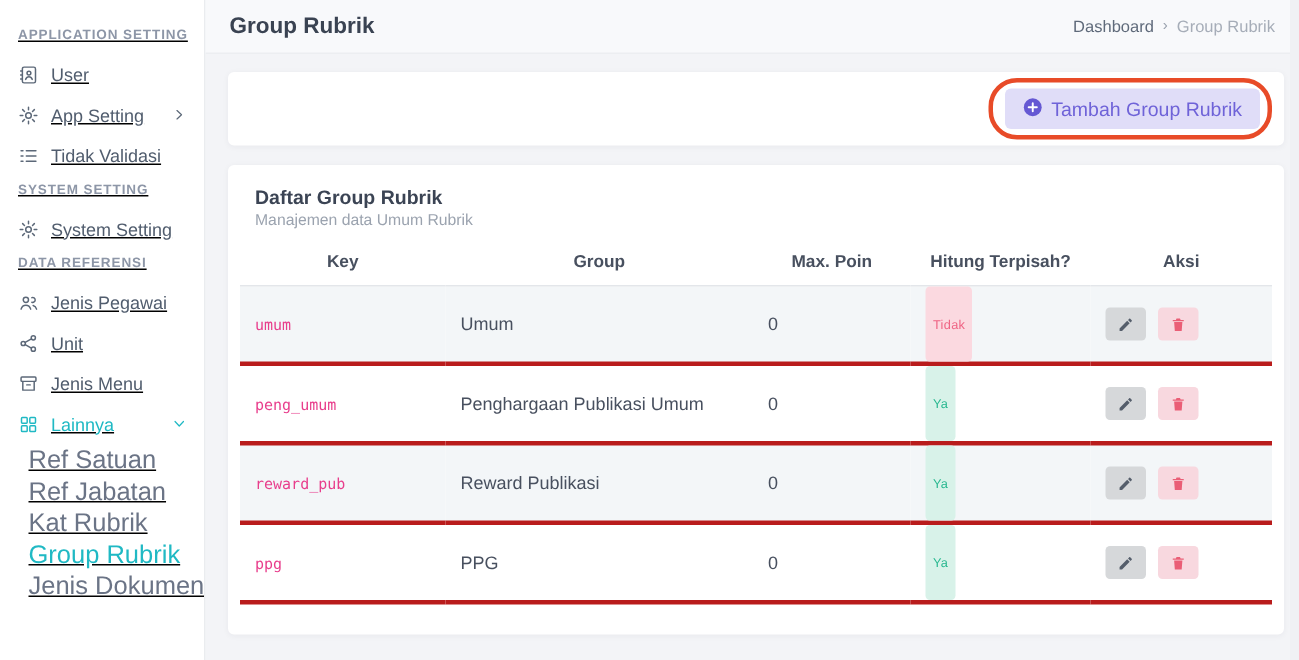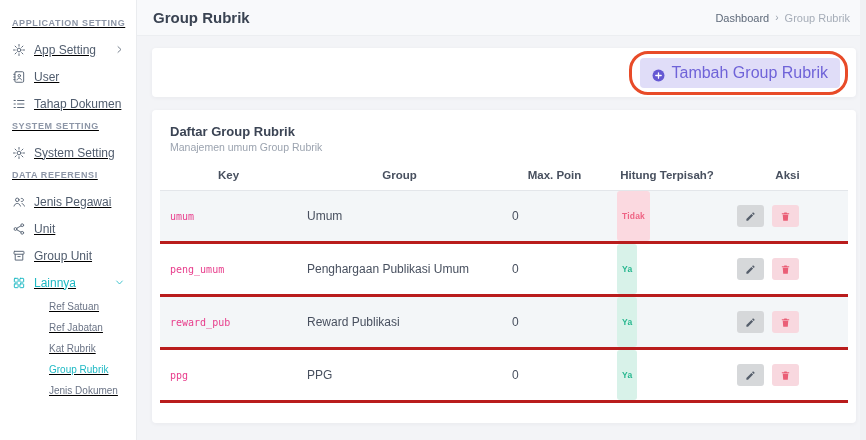--- a/index.html
+++ b/index.html
@@ -10,98 +10,98 @@
   
   .sidebar { width:137px; flex-shrink:0; background:#fff; border-right:1px solid #eaecef; padding-top:17px; overflow:hidden;text-decoration:underline; }
   .side-label { font-size:9px; font-weight:bold; color:#8d96a7; letter-spacing:.6px; padding:0 12px; margin:3px 0 6px; height:13px; line-height:13px; white-space:nowrap; }
   .side-label:first-child { margin-top:0; }
   .nav-item { height:27px; display:flex; align-items:center; gap:7px; padding:0 12px; font-size:12px; color:#515d6e; cursor:pointer; white-space:nowrap; }
   .nav-item .icon { width:15px; display:flex; align-items:center; color:#5c6878; flex-shrink:0; }
   .icon svg { width:14px; height:14px; fill:none; stroke:currentColor; stroke-width:1.7; stroke-linecap:round; stroke-linejoin:round; }
   .chev { margin-left:auto; color:#5c6878; display:flex; }
   .chev svg { width:9px; height:9px; fill:none; stroke:currentColor; stroke-width:2.2; stroke-linecap:round; stroke-linejoin:round; }
   .nav-item.active, .nav-item.active .icon, .nav-item.active .chev { color:var(--accent-teal,#20b9c4); }
-  .sub-item { height:21px; display:flex; align-items:center; padding-left:49px; font-size:10px; color:#6b7486; cursor:pointer; white-space:nowrap; }
+  .sub-item { height:21px; display:flex; align-items:center; padding-left:19px; font-size:17px; color:#6b7486; cursor:pointer; white-space:nowrap; }
   .sub-item.active { color:var(--accent-teal,#20b9c4); }
 
   
   .main { flex:1; min-width:0; display:flex; flex-direction:column; }
   .topbar { height:36px; flex-shrink:0; background:#f8f9fb; border-bottom:1px solid #eceef1; display:flex; align-items:center; padding:0 16px; }
   .page-title { font-size:15px; font-weight:bold; color:#3a4352; }
   .crumb { margin-left:auto; display:flex; align-items:flex-start; gap:6px; font-size:11px; }
   .crumb-home { color:#5f6a7a; cursor:pointer; }
   .crumb-sep { color:#9aa2ae; font-size:10px; }
   .crumb-cur { color:#a6adb8; }
 
   .content { padding:12px 10px 0 15px; }
   .card { background:#fff; border-radius:4px; box-shadow:0 1px 4px rgba(30,40,60,.05); }
 
   .toolbar-card { height:49px; display:flex; align-items:center; justify-content:flex-end; padding:0 16px; }
   .btn-wrap { position:relative; display:inline-flex; }
-  .add-btn { display:inline-flex; align-items:flex-end; gap:6px; background:var(--button-purple-bg,#e0ddf8); color:var(--button-purple-text,#6f63d8); border:none; border-radius:4px; padding:6px 12px; font-size:16px; font-family:inherit; cursor:pointer; white-space:nowrap; }
+  .add-btn { display:inline-flex; align-items:flex-start; gap:6px; background:var(--button-purple-bg,#e0ddf8); color:var(--button-purple-text,#6f63d8); border:none; border-radius:4px; padding:6px 12px; font-size:13px; font-family:inherit; cursor:pointer; white-space:nowrap; }
   .plus-ic svg { width:13px; height:13px; display:block; }
   .annotation { position:absolute; left:-11px; right:-8px; top:-7px; bottom:-7px; border:3px solid var(--annotation-red,#e84b28); border-radius:19px; pointer-events:none; }
 
   .table-card { margin-top:13px; margin-bottom:14px; padding:14px 8px 20px; }
   .card-title { font-size:13px; font-weight:bold; color:#3b4454; margin:0 2px 2px 10px; }
   .card-sub { font-size:10.5px; color:#9ba3af; margin:0 0 10px 10px; }
   table { width:100%; border-collapse:collapse; table-layout:fixed; }
   th { text-align:center; font-size:11.5px; font-weight:bold; color:#48505f; padding:6px 10px 9px; border-bottom:1px solid #e3e6ea; }
   td { font-size:12px; color:#48505f; padding:0 10px; height:33px; border-bottom:3px solid #b91c1c; }
   tbody tr:nth-child(odd) { background:#f3f6f8; }
   .key { font-family:"DejaVu Sans Mono", monospace; font-size:10px; color:var(--key-pink,#e83e8c); }
-  .badge { display:inline-block; font-size:8.5px; font-weight:bold; padding:20px 5px; border-radius:3px; letter-spacing:.2px; }
+  .badge { display:inline-block; font-size:8.5px; font-weight:normal; padding:20px 5px; border-radius:3px; letter-spacing:.2px; }
   .badge-no  { background:var(--badge-no-bg,#fbd9e0);  color:var(--badge-no-text,#ef6484); }
   .badge-yes { background:var(--badge-yes-bg,#d8f2e9); color:var(--badge-yes-text,#27b78f); }
   .act-btn { width:27px; height:22px; border:none; border-radius:3px; display:inline-flex; align-items:center; justify-content:center; cursor:pointer; margin-right:5px; vertical-align:middle; }
   .act-edit { background:#d6d8da; color:#555e6b; }
   .act-del  { background:#f8d8df; color:#ea5e76; }
   .act-btn svg { width:11px; height:11px; fill:currentColor; stroke:none; display:block; }
 
   .vscroll { position:absolute; right:0; top:0; width:6px; height:440px; background:#f0f1f4; }
 </style>
 </head>
 <body>
 
 <div class="app">
 
   <aside class="sidebar">
     <div class="side-label">APPLICATION SETTING</div>
 
     <div class="nav-item">
       <span class="icon">
           <svg viewBox="0 0 24 24">
-            <circle cx="12" cy="12" r="3.2"></circle>
-            <path d="M12 2.5v3M12 18.5v3M2.5 12h3M18.5 12h3M5.3 5.3l2.1 2.1M16.6 16.6l2.1 2.1M18.7 5.3l-2.1 2.1M7.4 16.6l-2.1 2.1"></path>
-          </svg>
-        </span>
-      <span>App Setting</span>
-      <span class="chev">
-          <svg viewBox="0 0 24 24">
-            <path d="M8 4.5l8 7.5-8 7.5"></path>
-          </svg>
-        </span>
-    </div>
-    <div class="nav-item">
-      <span class="icon">
-          <svg viewBox="0 0 24 24">
             <rect x="5" y="3" width="15" height="18" rx="2"></rect>
             <circle cx="12.5" cy="9.8" r="2.2"></circle>
             <path d="M8.7 17c.8-2 2.1-3 3.8-3s3 1 3.8 3M3 7.5h2M3 12h2M3 16.5h2"></path>
           </svg>
         </span>
       <span>User</span>
     </div>
     <div class="nav-item">
       <span class="icon">
           <svg viewBox="0 0 24 24">
+            <circle cx="12" cy="12" r="3.2"></circle>
+            <path d="M12 2.5v3M12 18.5v3M2.5 12h3M18.5 12h3M5.3 5.3l2.1 2.1M16.6 16.6l2.1 2.1M18.7 5.3l-2.1 2.1M7.4 16.6l-2.1 2.1"></path>
+          </svg>
+        </span>
+      <span>App Setting</span>
+      <span class="chev">
+          <svg viewBox="0 0 24 24">
+            <path d="M8 4.5l8 7.5-8 7.5"></path>
+          </svg>
+        </span>
+    </div>
+    <div class="nav-item">
+      <span class="icon">
+          <svg viewBox="0 0 24 24">
             <path d="M9.5 6h11M9.5 12h11M9.5 18h11M3.5 6h2.2M3.5 12h2.2M3.5 18h2.2"></path>
           </svg>
         </span>
-      <span>Tahap Dokumen</span>
+      <span>Tidak Validasi</span>
     </div>
 
     <div class="side-label">SYSTEM SETTING</div>
 
     <div class="nav-item">
       <span class="icon">
           <svg viewBox="0 0 24 24">
             <circle cx="12" cy="12" r="3.2"></circle>
             <path d="M12 2.5v3M12 18.5v3M2.5 12h3M18.5 12h3M5.3 5.3l2.1 2.1M16.6 16.6l2.1 2.1M18.7 5.3l-2.1 2.1M7.4 16.6l-2.1 2.1"></path>
           </svg>
@@ -131,21 +131,21 @@
         </span>
       <span>Unit</span>
     </div>
     <div class="nav-item">
       <span class="icon">
           <svg viewBox="0 0 24 24">
             <rect x="3.5" y="4" width="17" height="5" rx="1"></rect>
             <path d="M5.5 9v10h13V9M10 13h4"></path>
           </svg>
         </span>
-      <span>Group Unit</span>
+      <span>Jenis Menu</span>
     </div>
     <div class="nav-item active">
       <span class="icon">
           <svg viewBox="0 0 24 24">
             <rect x="4" y="4" width="6.5" height="6.5" rx="1"></rect>
             <rect x="13.5" y="4" width="6.5" height="6.5" rx="1"></rect>
             <rect x="4" y="13.5" width="6.5" height="6.5" rx="1"></rect>
             <rect x="13.5" y="13.5" width="6.5" height="6.5" rx="1"></rect>
           </svg>
         </span>
@@ -186,21 +186,21 @@
                 </svg>
               </span>
             <span>Tambah Group Rubrik</span>
           </button>
           <span class="annotation"></span>
         </span>
       </div>
 
       <div class="card table-card">
         <div class="card-title">Daftar Group Rubrik</div>
-        <div class="card-sub">Manajemen umum Group Rubrik</div>
+        <div class="card-sub">Manajemen data Umum Rubrik</div>
 
         <table>
           <colgroup>
               <col style="width:137px">
               <col style="width:205px">
               <col style="width:105px">
               <col style="width:120px">
               <col>
             </colgroup>
           <thead>

